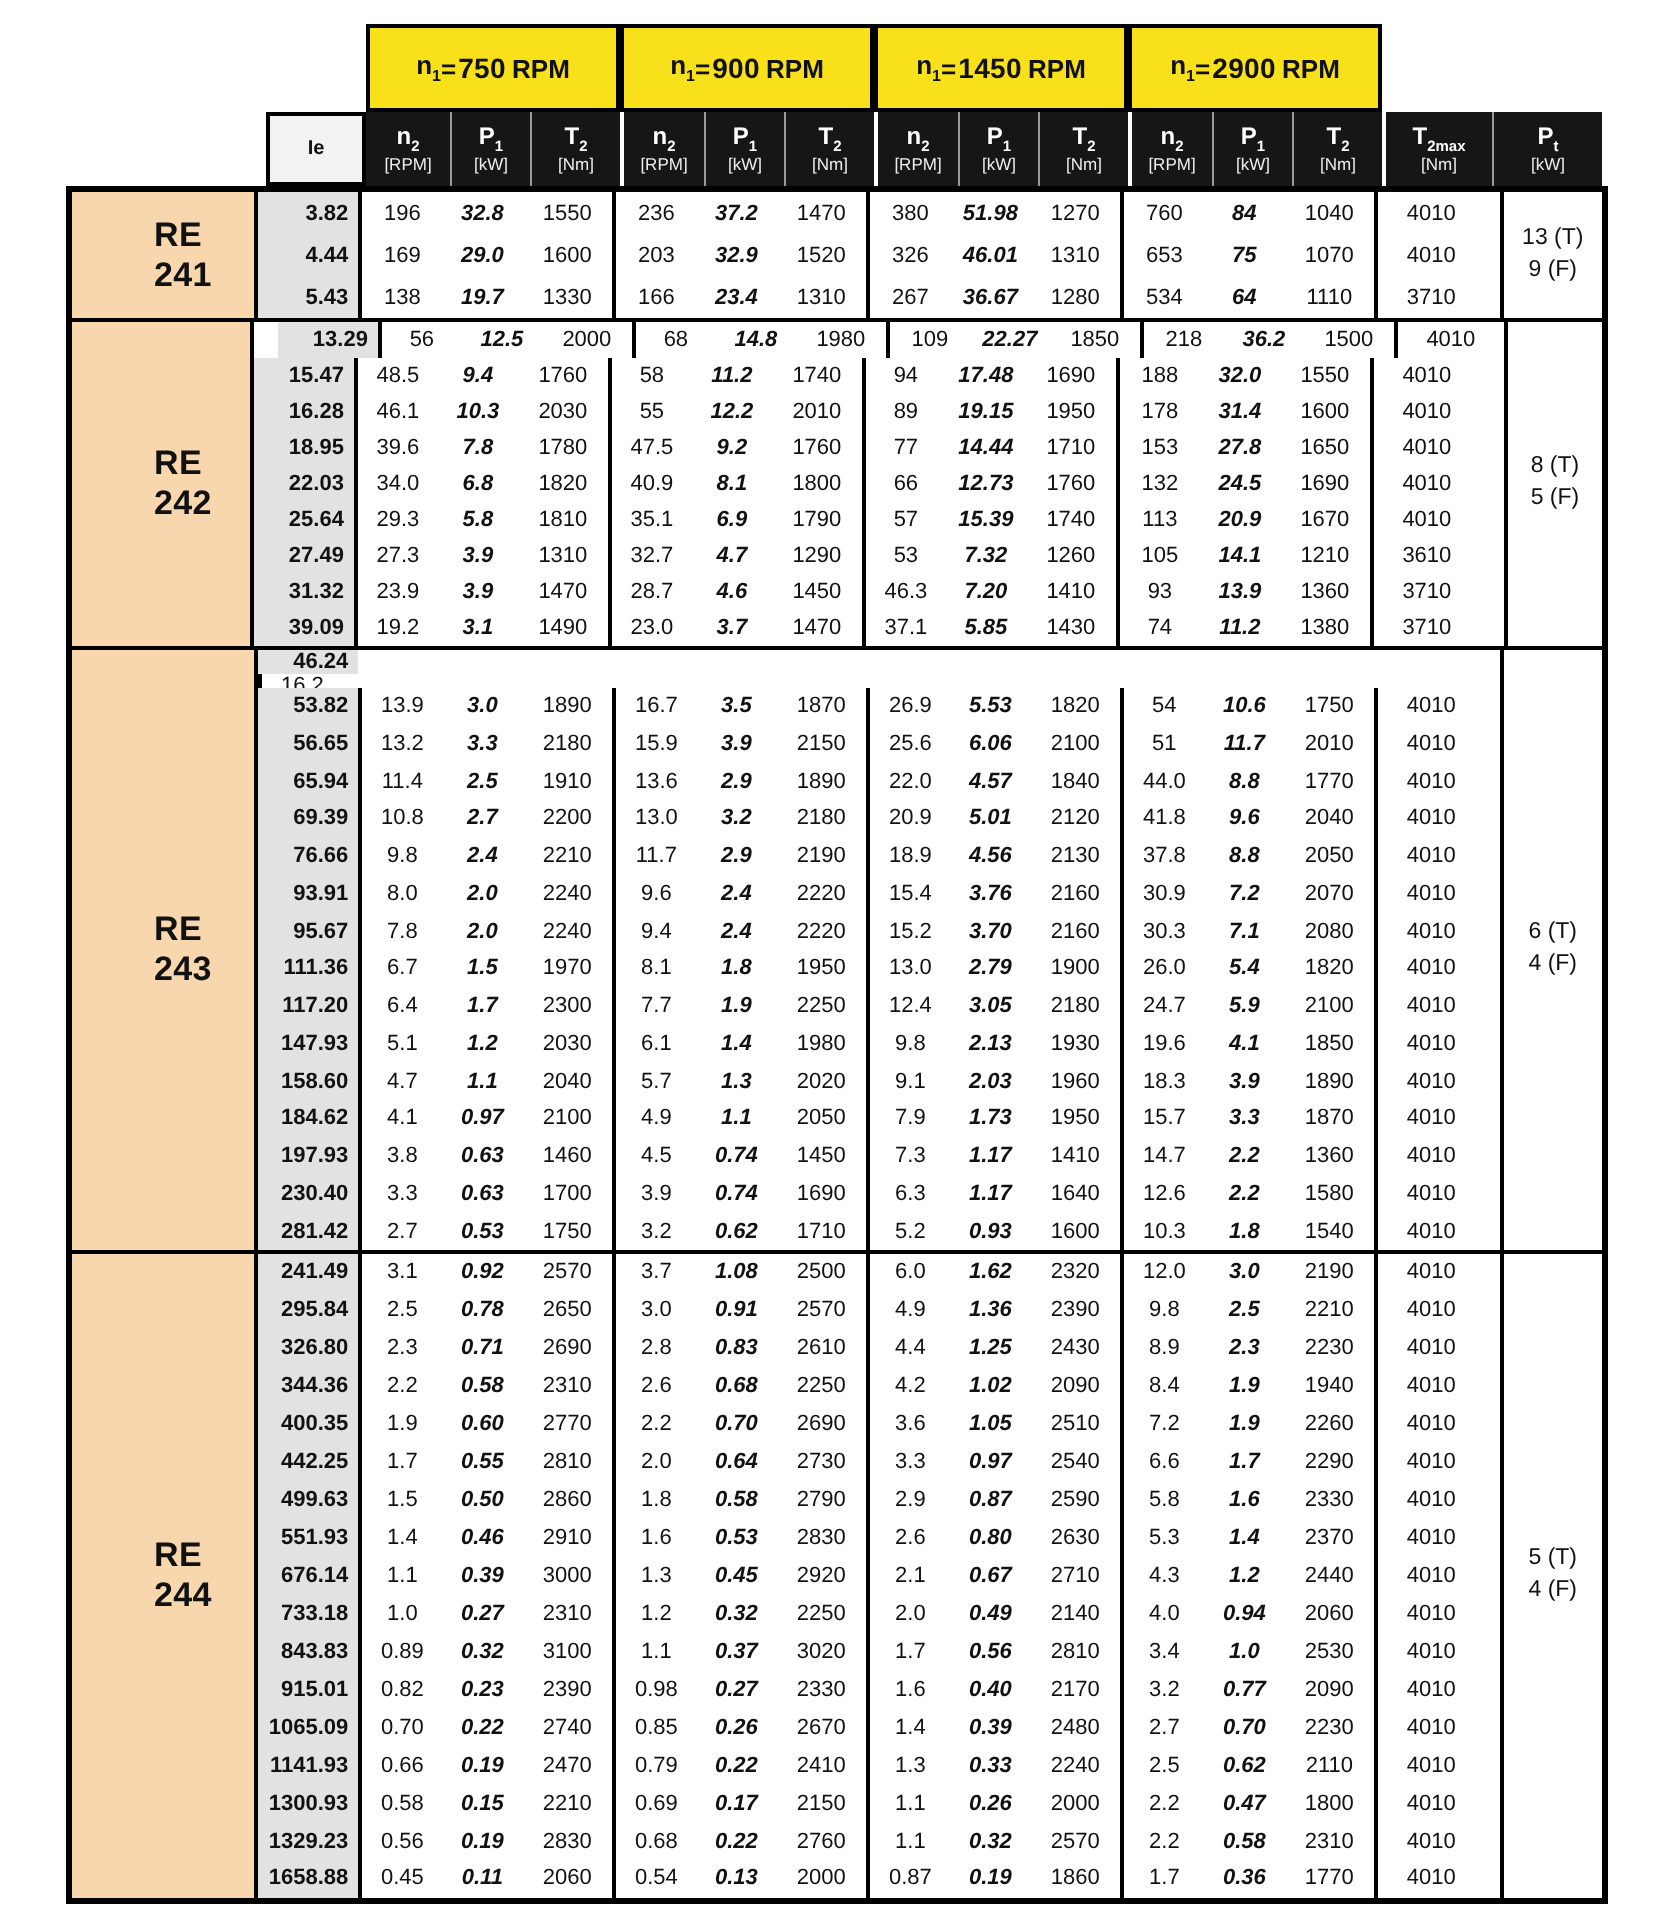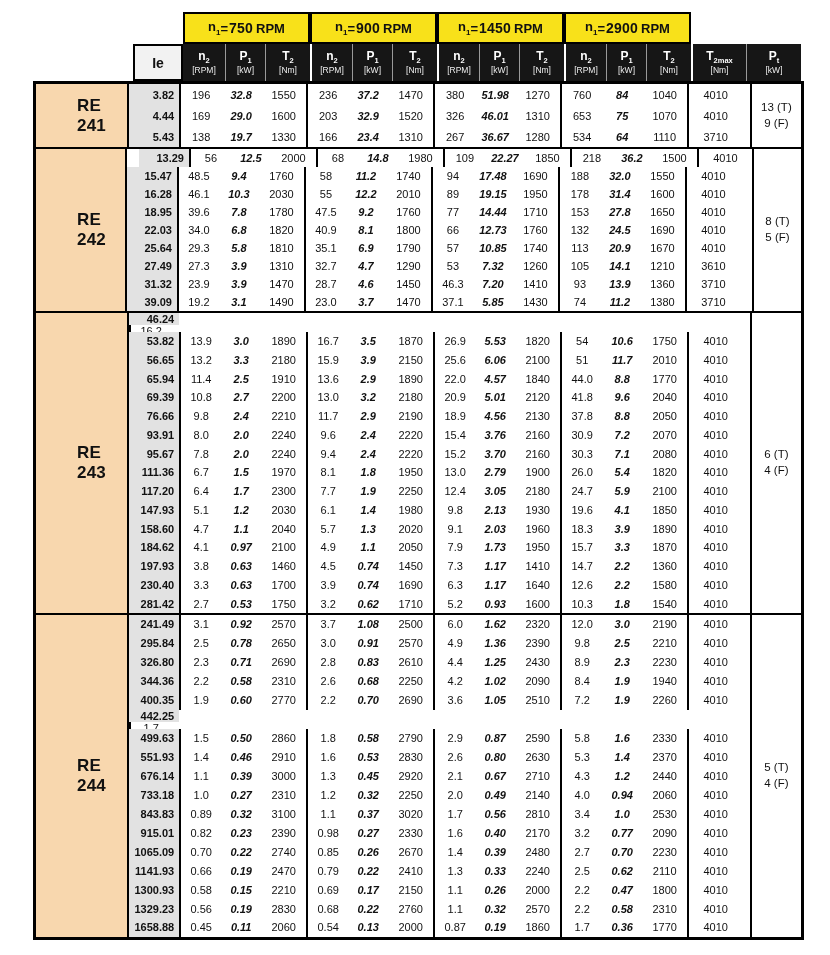--- a/index.html
+++ b/index.html
@@ -1,30 +1,30 @@
 <!DOCTYPE html>
 <html><head>
 <meta charset="utf-8">
 <style>
   html,body{margin:0;padding:0;background:#fff;}
   .page{position:relative;width:830px;height:955px;background:#ffffff;overflow:hidden;
         font-family:"Liberation Sans","DejaVu Sans",sans-serif;color:#111;}
   .tbl{position:absolute;left:33px;top:12px;}
   
-  .hrow1{display:flex;height:32px;}
+  .hrow1{display:flex;height:44px;}
   .h1-spacer{width:150px;}
   .ycell{width:127px;box-sizing:border-box;background:#F8E11A;border:2px solid #000;
          display:flex;align-items:center;justify-content:center;font-size:13px;font-weight:700;}
   .ycell sub{font-size:8px;font-weight:700;}
   .ycell .val{font-size:14px;margin:0 3px 0 1px;letter-spacing:.2px;}
   
   .hrow2{display:flex;height:37px;}
   .h2-spacer{width:100px;}
   .iecell{width:50px;box-sizing:border-box;background:#F2F2F2;border:2px solid #000;
-          display:flex;align-items:center;justify-content:center;font-weight:700;font-size:14px;}
+          display:flex;align-items:center;justify-content:center;font-weight:700;font-size:10px;}
   .bcell{box-sizing:border-box;background:#161616;color:#fff;text-align:center;
          display:flex;flex-direction:column;align-items:center;justify-content:center;line-height:1.05;}
   .bcell .sym{font-size:12px;font-weight:700;}
   .bcell sub{font-size:7.5px;font-weight:700;}
   .bcell .unit{font-size:8.5px;font-weight:400;color:#eee;}
   .bsep{border-left:1px solid #9a9a9a;}
   .gsep{border-left:2px solid #fff;}
   .w-n2{width:42px;} .w-p1{width:40px;} .w-t2{width:45px;} .w-tmax{width:55px;} .w-pt{width:55px;}
   
   .tbody{border:3px solid #000;width:765px;box-sizing:content-box;}
@@ -281,21 +281,21 @@
             </div>
             <div class="trow" style="height: 18px;">
               <div class="cell c-ie">25.64</div>
               <div class="cell w-n2 gline c-n2">29.3</div>
               <div class="cell w-p1 c-p1">5.8</div>
               <div class="cell w-t2 c-t2">1810</div>
               <div class="cell w-n2 gline c-n2">35.1</div>
               <div class="cell w-p1 c-p1">6.9</div>
               <div class="cell w-t2 c-t2">1790</div>
               <div class="cell w-n2 gline c-n2">57</div>
-              <div class="cell w-p1 c-p1">10.85</div>
+              <div class="cell w-p1 c-p1">15.39</div>
               <div class="cell w-t2 c-t2">1740</div>
               <div class="cell w-n2 gline c-n2">113</div>
               <div class="cell w-p1 c-p1">20.9</div>
               <div class="cell w-t2 c-t2">1670</div>
               <div class="cell w-tmax gline c-tmax">4010</div>
             </div>
             <div class="trow" style="height: 18px;">
               <div class="cell c-ie">27.49</div>
               <div class="cell w-n2 gline c-n2">27.3</div>
               <div class="cell w-p1 c-p1">3.9</div>
@@ -690,21 +690,21 @@
               <div class="cell w-p1 c-p1">0.70</div>
               <div class="cell w-t2 c-t2">2690</div>
               <div class="cell w-n2 gline c-n2">3.6</div>
               <div class="cell w-p1 c-p1">1.05</div>
               <div class="cell w-t2 c-t2">2510</div>
               <div class="cell w-n2 gline c-n2">7.2</div>
               <div class="cell w-p1 c-p1">1.9</div>
               <div class="cell w-t2 c-t2">2260</div>
               <div class="cell w-tmax gline c-tmax">4010</div>
             </div>
-            <div class="trow" style="height: 18.94px; flex-direction: column;">
+            <div class="trow" style="height: 18.94px;">
               <div class="cell c-ie">442.25</div>
               <div class="cell w-n2 gline c-n2">1.7</div>
               <div class="cell w-p1 c-p1">0.55</div>
               <div class="cell w-t2 c-t2">2810</div>
               <div class="cell w-n2 gline c-n2">2.0</div>
               <div class="cell w-p1 c-p1">0.64</div>
               <div class="cell w-t2 c-t2">2730</div>
               <div class="cell w-n2 gline c-n2">3.3</div>
               <div class="cell w-p1 c-p1">0.97</div>
               <div class="cell w-t2 c-t2">2540</div>

